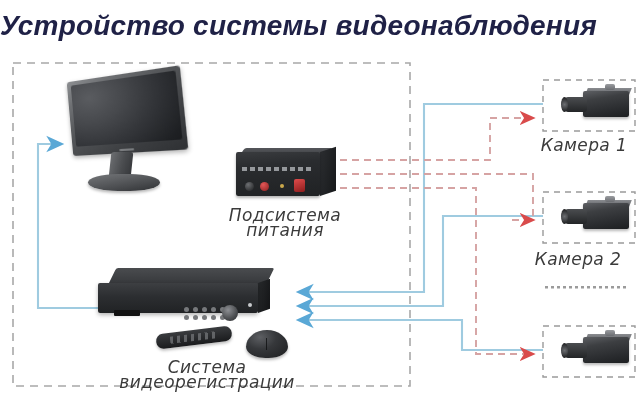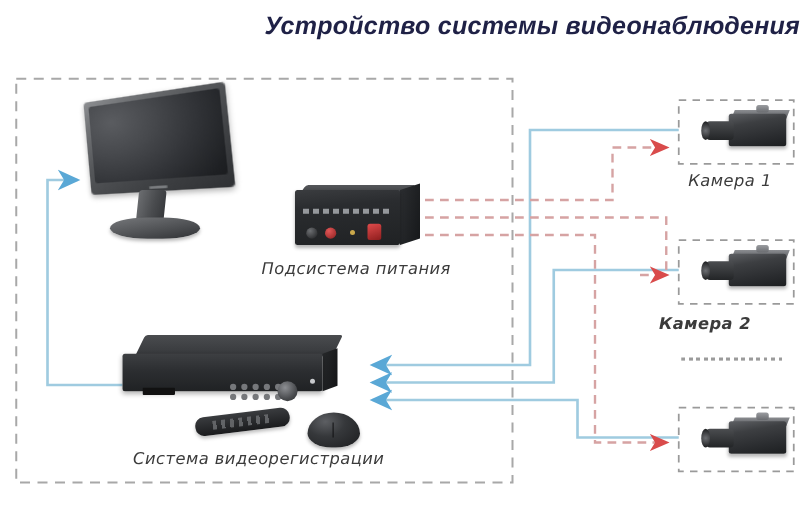--- a/index.html
+++ b/index.html
@@ -8,47 +8,47 @@
     background:#ffffff;
     font-family:"Liberation Sans", sans-serif;
     overflow:hidden;
     position:relative;
   }
   #stage{position:absolute;left:0;top:0;width:640px;height:412px;}
 
   
   .title{
     position:absolute; left:0; top:10px; width:640px;
-    text-align:right;
-    font-size:20px; font-weight:bold; font-style:italic;
+    text-align:left;
+    font-size:28px; font-weight:bold; font-style:italic;
     color:#1f2146;
     letter-spacing:.2px;
     white-space:nowrap;
   }
 
   
   svg.wires{position:absolute;left:0;top:0;width:640px;height:412px;}
 
   
   .lbl{
     position:absolute;
     font-family:"DejaVu Sans", sans-serif;
     font-style:italic;
     color:#3b3b3b;
-    font-size:13px;
+    font-size:17px;
     line-height:15px;
     text-align:center;
     white-space:pre-line;
     letter-spacing:.4px;
   }
   #lbl-monitor{left:38px;  top:200px; width:140px;}
   #lbl-power{  left:190px; top:208px; width:190px;}
   #lbl-dvr{    left:82px;  top:360px; width:250px;}
   #lbl-cam1{   left:528px; top:138px; width:112px; text-align:center;}
-  #lbl-cam2{   left:508px; top:252px; width:112px; text-align:center;font-weight:bold;}
+  #lbl-cam2{   left:522px; top:252px; width:112px; text-align:center;}
   #lbl-camn{   left:528px; top:386px; width:112px; text-align:center;}
   .ellipsis{
     position:absolute; left:545px; top:283px; width:82px;
     height:8px;
     background-image:repeating-linear-gradient(to right,#9b9b9b 0 3px,transparent 3px 6px);
     background-size:100% 2.5px;
     background-repeat:no-repeat;
     background-position:0 3px;
   }
 

